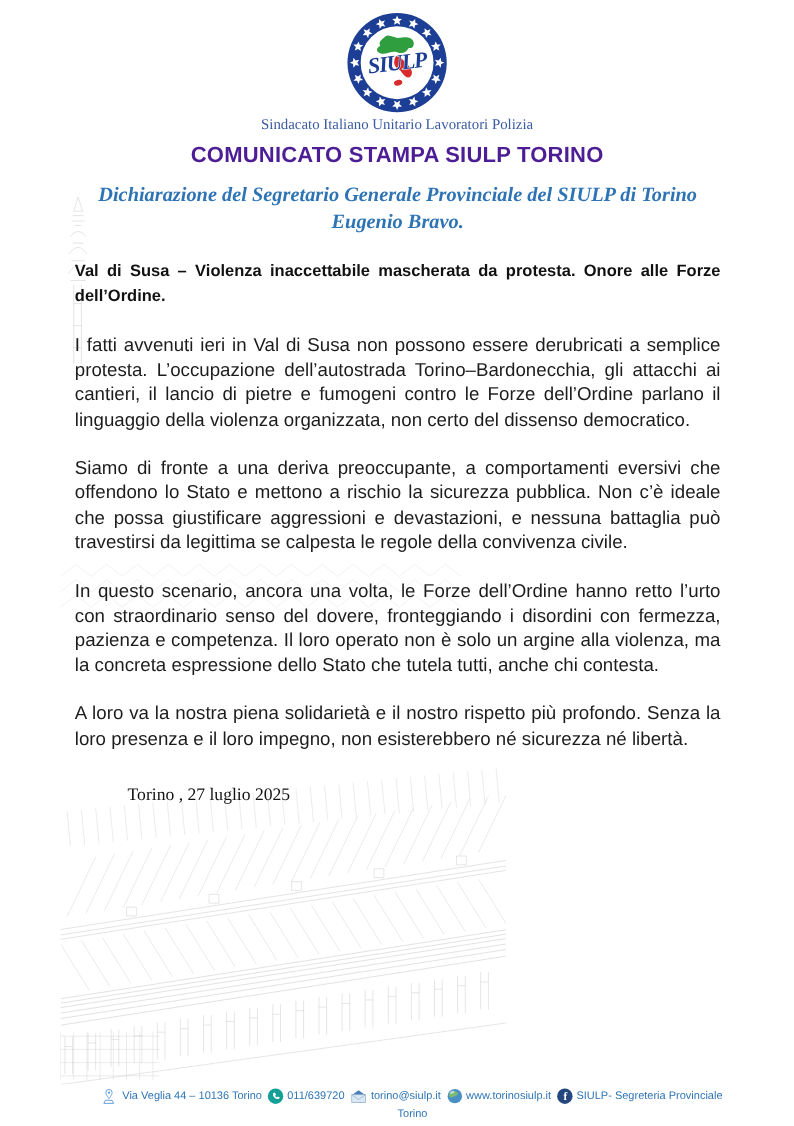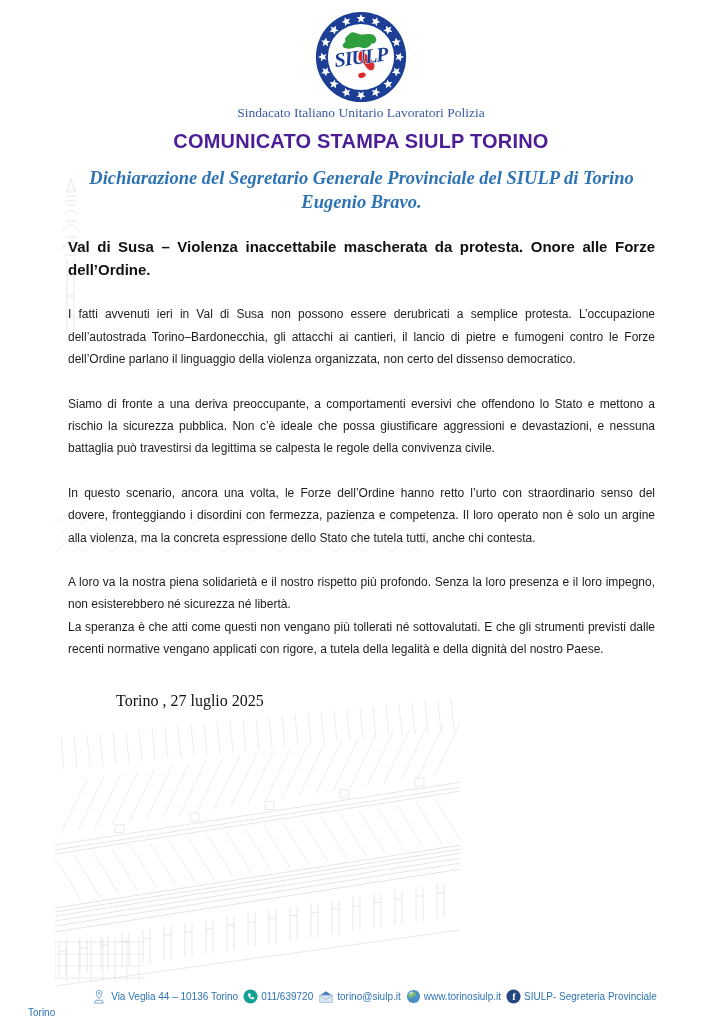--- a/index.html
+++ b/index.html
@@ -18,28 +18,28 @@
   .logo-wrap svg{display:block;margin:0 auto;}
   .org{font-family:"Liberation Serif",serif;color:#3a5aa2;font-size:13.5px;line-height:1.15;}
   .banner{color:#4c1d95;font-weight:bold;font-size:20px;margin-top:9px;letter-spacing:.2px;}
   
   main{position:relative;z-index:1;padding:0 67px 0 68px;}
   .doc-title{
     text-align:center;color:#2e74b5;font-family:"Liberation Serif",serif;
     font-style:italic;font-weight:bold;font-size:18.5px;line-height:1.32;margin:13px 6px 0;
   }
   .subject{font-weight:bold;color:#111;text-align:justify;font-size:15px;line-height:1.5;margin-top:22px;}
-  p.body{text-align:justify;font-size:12px;line-height:22.4px;color:#1c1c1c;margin:22px 0 0;}
+  p.body{text-align:justify;font-size:17px;line-height:22.4px;color:#1c1c1c;margin:22px 0 0;}
   p.body.tight{margin-top:0;}
   .sign-row{
     display:flex;justify-content:space-between;align-items:baseline;
     font-family:"Liberation Serif",serif;font-size:16px;color:#111;margin-top:31px;margin-left:48px;
   }
   
-  footer{position:absolute;z-index:1;left:0;right:0;bottom:6px;color:#2e74b5;font-size:10px;padding-left:28px;}
+  footer{position:absolute;z-index:1;left:0;right:0;bottom:6px;text-align:center;color:#2e74b5;font-size:10px;padding-left:28px;}
   .fline1{display:flex;justify-content:center;align-items:center;gap:5px;white-space:nowrap;}
   .fitem{display:inline-flex;align-items:center;gap:3px;}
   .fitem svg{flex:0 0 auto;}
   .fline2{margin-top:3px;}
   a.flink{color:#2e74b5;text-decoration:none;}
 </style>
 </head>
 <body>
 
 <div class="page">
@@ -103,21 +103,20 @@
     <div class="banner">COMUNICATO STAMPA SIULP TORINO</div>
   </header>
 
   <main>
     <h2 class="doc-title">Dichiarazione del Segretario Generale Provinciale del SIULP di Torino Eugenio Bravo.</h2>
     <p class="subject">Val di Susa – Violenza inaccettabile mascherata da protesta. Onore alle Forze dell’Ordine.</p>
     <p class="body">I fatti avvenuti ieri in Val di Susa non possono essere derubricati a semplice protesta. L’occupazione dell’autostrada Torino–Bardonecchia, gli attacchi ai cantieri, il lancio di pietre e fumogeni contro le Forze dell’Ordine parlano il linguaggio della violenza organizzata, non certo del dissenso democratico.</p>
     <p class="body">Siamo di fronte a una deriva preoccupante, a comportamenti eversivi che offendono lo Stato e mettono a rischio la sicurezza pubblica. Non c’è ideale che possa giustificare aggressioni e devastazioni, e nessuna battaglia può travestirsi da legittima se calpesta le regole della convivenza civile.</p>
     <p class="body">In questo scenario, ancora una volta, le Forze dell’Ordine hanno retto l’urto con straordinario senso del dovere, fronteggiando i disordini con fermezza, pazienza e competenza. Il loro operato non è solo un argine alla violenza, ma la concreta espressione dello Stato che tutela tutti, anche chi contesta.</p>
     <p class="body">A loro va la nostra piena solidarietà e il nostro rispetto più profondo. Senza la loro presenza e il loro impegno, non esisterebbero né sicurezza né libertà.</p>
-    <p class="body tight">La speranza è che atti come questi non vengano più tollerati né sottovalutati. E che gli strumenti previsti dalle recenti normative vengano applicati con rigore, a tutela della legalità e della dignità del nostro Paese.</p>
     <div class="sign-row">
       <span>Torino , 27 luglio 2025</span>
     </div>
   </main>
 
   <footer>
     <div class="fline1">
       <span class="fitem">
         <svg width="15" height="15" viewBox="0 0 16 16">
           <path d="M3,12 L1.5,15 H11 L9.5,12 Z" fill="none" stroke="#5b9bd5" stroke-width="0.9"></path>

